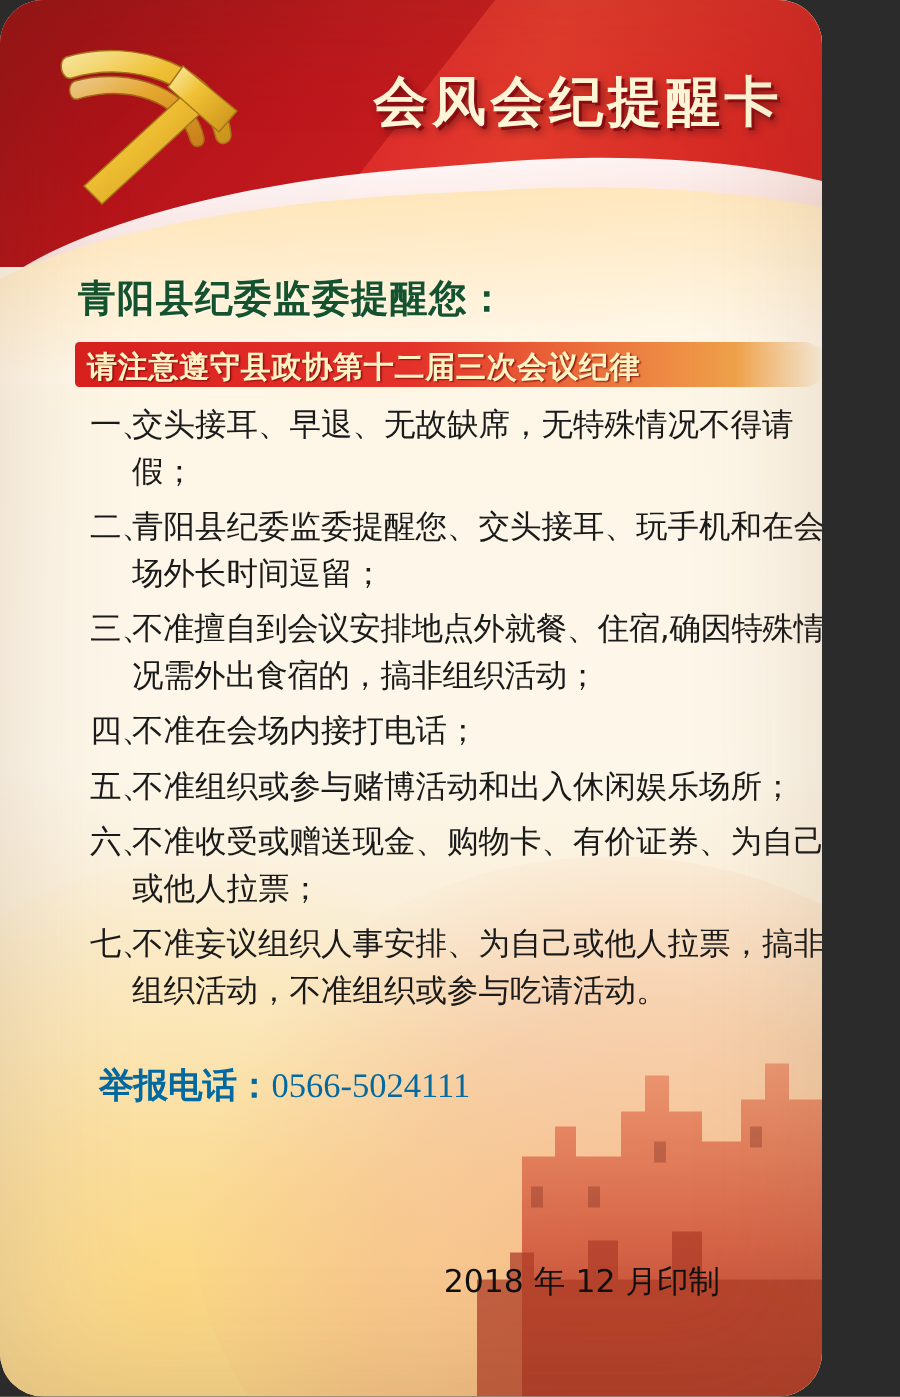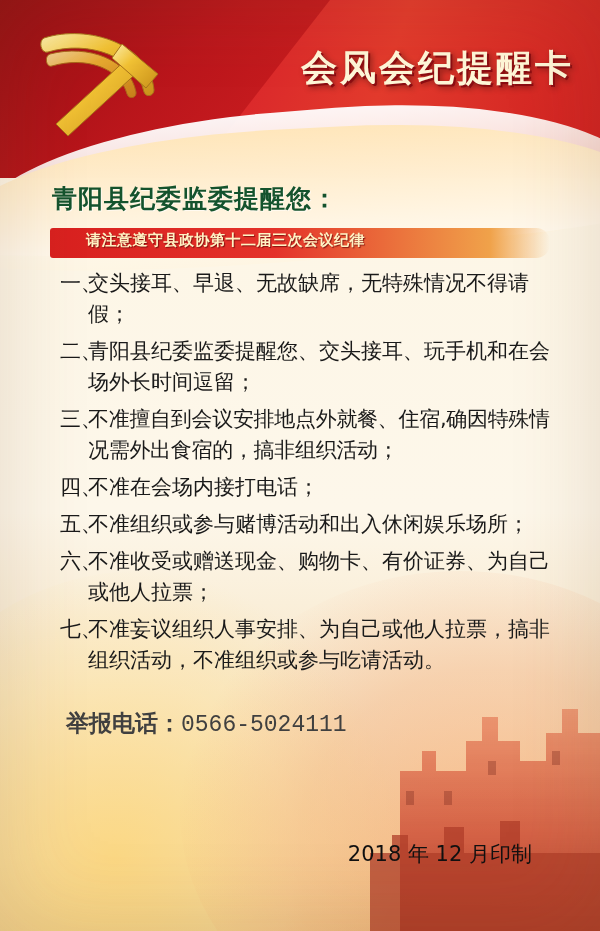--- a/index.html
+++ b/index.html
@@ -2,25 +2,26 @@
 <html><head>
 <meta charset="utf-8">
 <style>
   html, body {
     margin: 0;
     padding: 0;
     background: #2b2b2b;
   }
   #poster {
     position: relative;
-    width: 600px;
+    width: 548px;
     height: 931px;
     overflow: hidden;
     font-family: "Liberation Sans", sans-serif;
     background: #efe7d2;
+    border-radius: 29px;
   }
 
   
   .bg-base {
     position: absolute;
     inset: 0;
     background: linear-gradient(180deg,
        #f7ecd2 0%,
        #fdf6e6 20%,
        #fdf7ea 55%,
@@ -139,27 +140,26 @@
   .banner {
     position: absolute;
     top: 228px; left: 50px;
     width: 500px; height: 30px;
     background: linear-gradient(90deg, #d8201f 0%, #e4322a 45%, #f0a24a 88%, rgba(240,180,110,0) 100%);
     border-radius: 3px 14px 14px 3px;
   }
   .banner-text {
     position: absolute;
     top: 231px; left: 58px;
-    font-size: 15px;
+    font-size: 20px;
     font-weight: bold;
     color: #fff3c4;
     letter-spacing: .5px;
     text-shadow: 1px 1px 1px rgba(110,10,10,.8);
     font-family: "DejaVu Sans", "Liberation Sans", sans-serif;
-    margin-left: 28px;
   }
 
   .rules {
     position: absolute;
     top: 268px; left: 48px;
     width: 508px;
     color: #1a1a1a;
   }
   .rule {
     display: flex;
@@ -178,22 +178,22 @@
   .rule .txt {
     flex: 1 1 auto;
     text-indent: 0;
   }
   .rule.tight .txt { letter-spacing: -0.3px; }
 
   .hotline {
     position: absolute;
     top: 708px; left: 66px;
     font-size: 23px;
-    color: #404040;
-    font-family: Liberation Mono, monospace;
+    color: #0369a1;
+    font-family: Liberation Serif, serif;
   }
   .hotline b {
     font-weight: bold;
   }
   .date {
     position: absolute;
     top: 840px; right: 68px;
     font-size: 21px;
     color: #111;
     font-family: "DejaVu Sans", "Liberation Sans", sans-serif;

